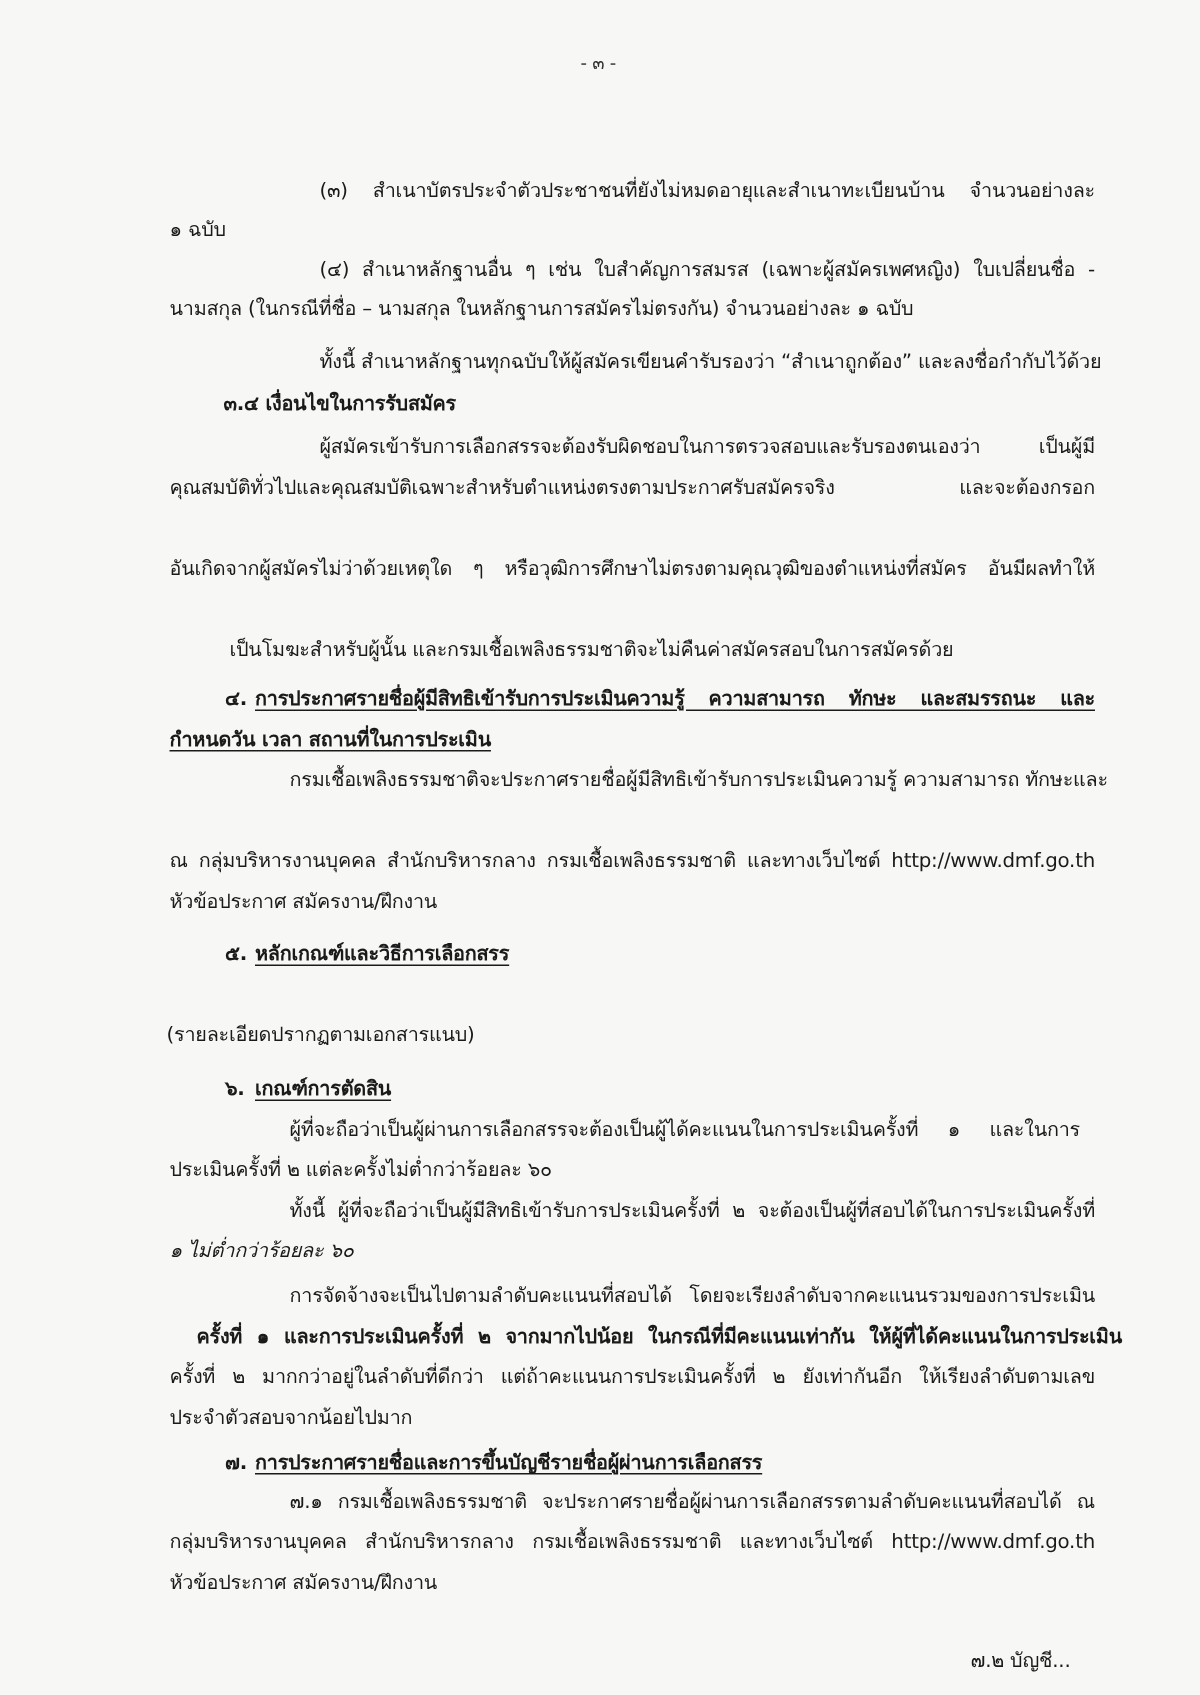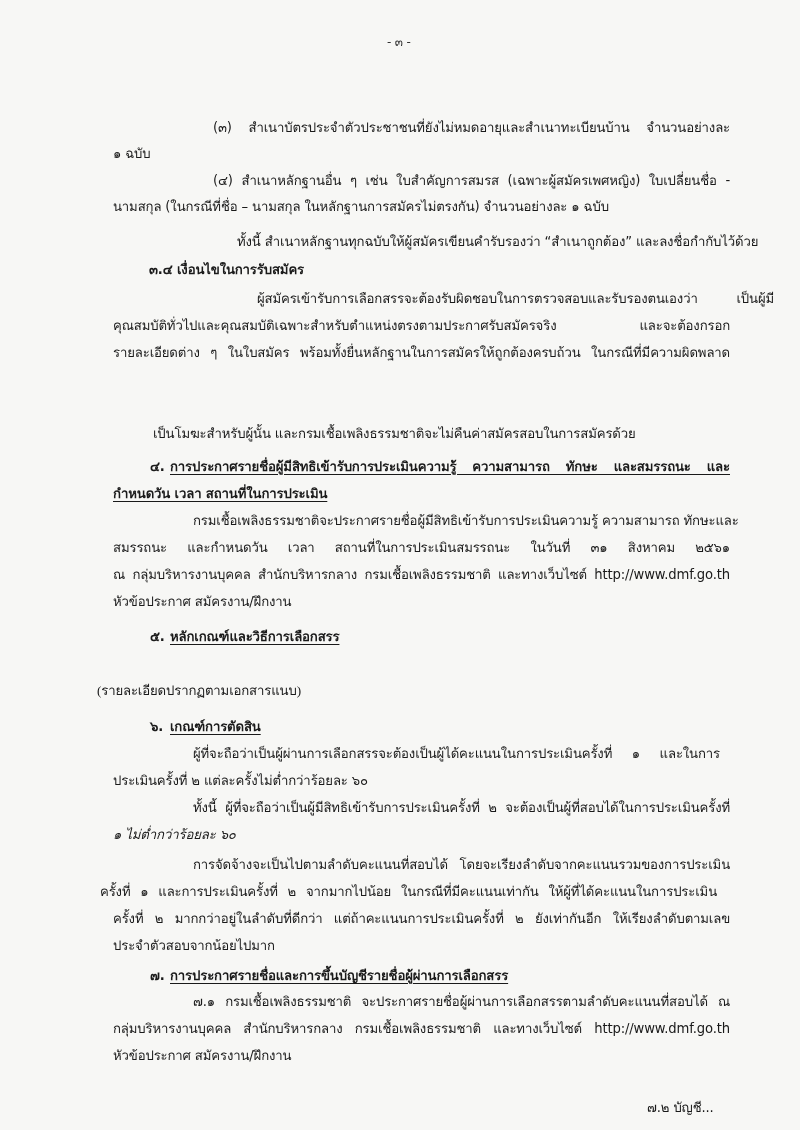--- a/index.html
+++ b/index.html
@@ -30,49 +30,48 @@
 <div class="page">
 
   <div class="line pagenum" style="left:387px; top:33px;">- ๓ -</div>
 
   <div class="line just" style="left:213px; top:119px; width:517px;">(๓) สำเนาบัตรประจำตัวประชาชนที่ยังไม่หมดอายุและสำเนาทะเบียนบ้าน จำนวนอย่างละ</div>
   <div class="line" style="left:113px; top:145px;">๑ ฉบับ</div>
 
   <div class="line just" style="left:213px; top:172px; width:517px;">(๔) สำเนาหลักฐานอื่น ๆ เช่น ใบสำคัญการสมรส (เฉพาะผู้สมัครเพศหญิง) ใบเปลี่ยนชื่อ -</div>
   <div class="line" style="left:113px; top:198px;">นามสกุล (ในกรณีที่ชื่อ – นามสกุล ในหลักฐานการสมัครไม่ตรงกัน) จำนวนอย่างละ ๑ ฉบับ</div>
 
-  <div class="line just" style="left:213px; top:233px; width:517px;margin-left:24px;">ทั้งนี้ สำเนาหลักฐานทุกฉบับให้ผู้สมัครเขียนคำรับรองว่า “สำเนาถูกต้อง” และลงชื่อกำกับไว้ด้วย</div>
+  <div class="line just" style="left:213px; top:233px; width:517px;">ทั้งนี้ สำเนาหลักฐานทุกฉบับให้ผู้สมัครเขียนคำรับรองว่า “สำเนาถูกต้อง” และลงชื่อกำกับไว้ด้วย</div>
 
   <div class="line bold" style="left:149px; top:261px;">๓.๔ เงื่อนไขในการรับสมัคร</div>
-  <div class="line just" style="left:213px; top:290px; width:517px;margin-left:44px;">ผู้สมัครเข้ารับการเลือกสรรจะต้องรับผิดชอบในการตรวจสอบและรับรองตนเองว่า เป็นผู้มี</div>
+  <div class="line just" style="left:213px; top:290px; width:517px;">ผู้สมัครเข้ารับการเลือกสรรจะต้องรับผิดชอบในการตรวจสอบและรับรองตนเองว่า เป็นผู้มี</div>
   <div class="line just" style="left:113px; top:317px; width:617px;">คุณสมบัติทั่วไปและคุณสมบัติเฉพาะสำหรับตำแหน่งตรงตามประกาศรับสมัครจริง และจะต้องกรอก</div>
-  <div class="line just" style="left:113px; top:344px; width:617px;">รายละเอียดต่าง ๆ ในใบสมัคร พร้อมทั้งยื่นหลักฐานในการสมัครให้ถูกต้องครบถ้วน ในกรณีที่มีความผิดพลาด</div>
+  <div class="line just" style="left:113px; top:371px; width:617px;">อันเกิดจากผู้สมัครไม่ว่าด้วยเหตุใด ๆ หรือวุฒิการศึกษาไม่ตรงตามคุณวุฒิของตำแหน่งที่สมัคร อันมีผลทำให้</div>
   <div class="line" style="left:113px; top:425px;margin-left:40px;">เป็นโมฆะสำหรับผู้นั้น และกรมเชื้อเพลิงธรรมชาติจะไม่คืนค่าสมัครสอบในการสมัครด้วย</div>
 
   <div class="line bold" style="left:150px; top:458px;">๔.</div>
   <div class="line bold u just" style="left:170px; top:458px; width:560px;">การประกาศรายชื่อผู้มีสิทธิเข้ารับการประเมินความรู้ ความสามารถ ทักษะ และสมรรถนะ และ</div>
   <div class="line bold u" style="left:113px; top:485px;">กำหนดวัน เวลา สถานที่ในการประเมิน</div>
   <div class="line just" style="left:193px; top:512px; width:537px;">กรมเชื้อเพลิงธรรมชาติจะประกาศรายชื่อผู้มีสิทธิเข้ารับการประเมินความรู้  ความสามารถ ทักษะและ</div>
-  <div class="line just" style="left:113px; top:539px; width:617px;">สมรรถนะ และกำหนดวัน เวลา สถานที่ในการประเมินสมรรถนะ ในวันที่ ๓๑ สิงหาคม ๒๕๖๑</div>
   <div class="line just" style="left:113px; top:566px; width:617px;">ณ กลุ่มบริหารงานบุคคล สำนักบริหารกลาง กรมเชื้อเพลิงธรรมชาติ  และทางเว็บไซต์ http://www.dmf.go.th</div>
   <div class="line" style="left:113px; top:593px;">หัวข้อประกาศ สมัครงาน/ฝึกงาน</div>
 
   <div class="line bold" style="left:150px; top:628px;">๕.</div>
   <div class="line bold u" style="left:170px; top:628px;">หลักเกณฑ์และวิธีการเลือกสรร</div>
-  <div class="line" style="left:97px; top:682px;font-family:Liberation Serif, serif;">(รายละเอียดปรากฏตามเอกสารแนบ)</div>
+  <div class="line" style="left:111px; top:682px;">(รายละเอียดปรากฏตามเอกสารแนบ)</div>
 
   <div class="line bold" style="left:150px; top:718px;">๖.</div>
   <div class="line bold u" style="left:170px; top:718px;">เกณฑ์การตัดสิน</div>
   <div class="line just" style="left:193px; top:745px; width:527px;">ผู้ที่จะถือว่าเป็นผู้ผ่านการเลือกสรรจะต้องเป็นผู้ได้คะแนนในการประเมินครั้งที่ ๑  และในการ</div>
   <div class="line" style="left:113px; top:772px;">ประเมินครั้งที่ ๒  แต่ละครั้งไม่ต่ำกว่าร้อยละ ๖๐</div>
   <div class="line just" style="left:193px; top:799px; width:537px;">ทั้งนี้ ผู้ที่จะถือว่าเป็นผู้มีสิทธิเข้ารับการประเมินครั้งที่ ๒ จะต้องเป็นผู้ที่สอบได้ในการประเมินครั้งที่</div>
   <div class="line" style="left:113px; top:826px;font-style:italic;">๑ ไม่ต่ำกว่าร้อยละ ๖๐</div>
 
   <div class="line just" style="left:193px; top:856px; width:537px;">การจัดจ้างจะเป็นไปตามลำดับคะแนนที่สอบได้ โดยจะเรียงลำดับจากคะแนนรวมของการประเมิน</div>
-  <div class="line just" style="left:100px; top:883px; width:617px;">ครั้งที่ ๑ และการประเมินครั้งที่ ๒ จากมากไปน้อย ในกรณีที่มีคะแนนเท่ากัน ให้ผู้ที่ได้คะแนนในการประเมิน</div>
+  <div class="line just" style="left:131px; top:883px; width:617px;font-weight:bold;">ครั้งที่ ๑ และการประเมินครั้งที่ ๒ จากมากไปน้อย ในกรณีที่มีคะแนนเท่ากัน ให้ผู้ที่ได้คะแนนในการประเมิน</div>
   <div class="line just" style="left:113px; top:910px; width:617px;">ครั้งที่ ๒ มากกว่าอยู่ในลำดับที่ดีกว่า แต่ถ้าคะแนนการประเมินครั้งที่ ๒ ยังเท่ากันอีก ให้เรียงลำดับตามเลข</div>
   <div class="line" style="left:113px; top:937px;">ประจำตัวสอบจากน้อยไปมาก</div>
 
   <div class="line bold" style="left:150px; top:967px;">๗.</div>
   <div class="line bold u" style="left:170px; top:967px;">การประกาศรายชื่อและการขึ้นบัญชีรายชื่อผู้ผ่านการเลือกสรร</div>
   <div class="line just" style="left:193px; top:993px; width:537px;">๗.๑ กรมเชื้อเพลิงธรรมชาติ จะประกาศรายชื่อผู้ผ่านการเลือกสรรตามลำดับคะแนนที่สอบได้ ณ</div>
   <div class="line just" style="left:113px; top:1020px; width:617px;">กลุ่มบริหารงานบุคคล สำนักบริหารกลาง  กรมเชื้อเพลิงธรรมชาติ และทางเว็บไซต์  http://www.dmf.go.th</div>
   <div class="line" style="left:113px; top:1047px;">หัวข้อประกาศ สมัครงาน/ฝึกงาน</div>
 
   <div class="line" style="left:647px; top:1099px;">๗.๒ บัญชี...</div>

